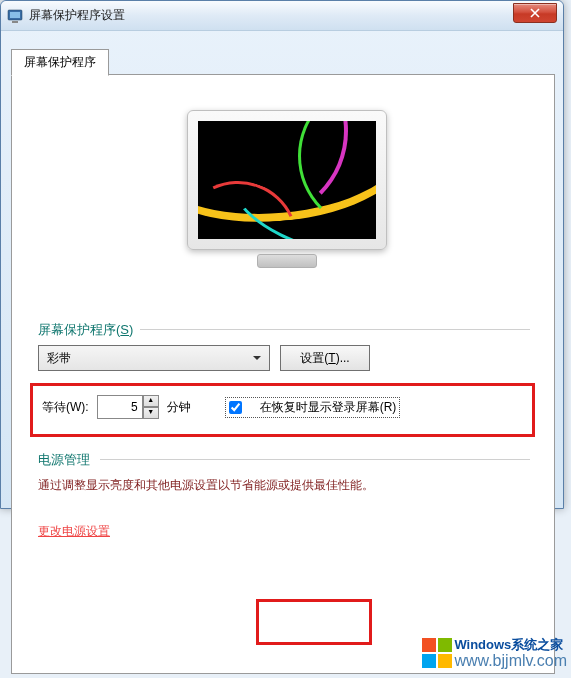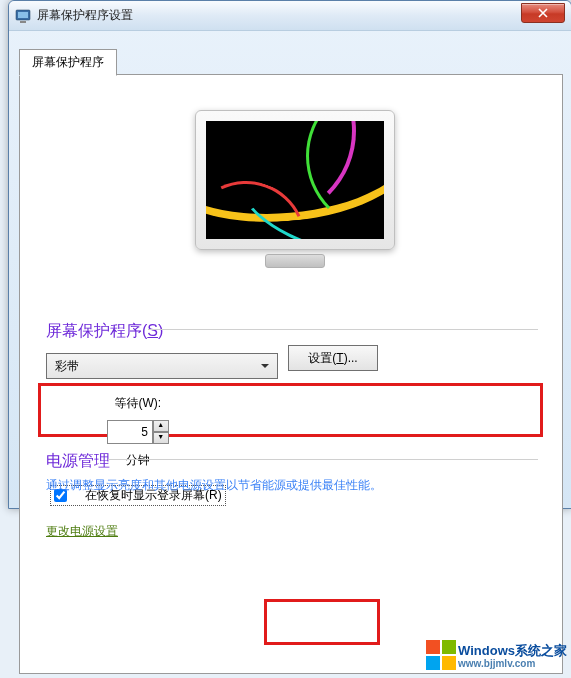--- a/index.html
+++ b/index.html
@@ -1,19 +1,19 @@
 <!DOCTYPE html>
 <html><head>
   <meta charset="utf-8">
   <style>
     * { box-sizing: border-box; margin: 0; padding: 0; font-family: "Microsoft YaHei", "Segoe UI", Tahoma, sans-serif; }
     body { background: #e8f0f8; width: 571px; height: 678px; overflow: hidden; position: relative; }
 
     .window {
-      position: absolute; left: 8px; top: 0; width: 564px; height: 509px;
+      position: absolute; left: 0; top: 0; width: 564px; height: 509px;
       background: linear-gradient(to bottom, #e9f2fb 0%, #d5e6f5 100%);
       border: 1px solid #5a7fa8;
       border-radius: 6px 6px 0 0;
       box-shadow: 0 0 8px rgba(0,0,0,0.3);
     }
     .titlebar {
       height: 30px; display: flex; align-items: center; padding: 0 6px;
       background: linear-gradient(to bottom, #f8fbfe 0%, #dfeaf6 50%, #cfe0f0 100%);
       border-bottom: 1px solid #b8cde0;
       border-radius: 6px 6px 0 0;
@@ -52,73 +52,73 @@
       width: 100%; height: 100%; background: #000; position: relative; overflow: hidden;
     }
     .monitor-stand { width: 60px; height: 14px; margin: 4px auto 0; background: linear-gradient(to bottom,#ddd,#c0c0c0); border-radius: 3px; border:1px solid #b0b0b0;}
     .ribbon { position: absolute; border-radius: 50%; background: transparent; }
     .r-yellow { width: 260px; height: 120px; border: 8px solid; border-color: transparent transparent #f7c21a transparent; left: -50px; top: -20px; transform: rotate(-5deg);}
     .r-magenta { width: 180px; height: 180px; border: 4px solid; border-color: transparent #d835c2 transparent transparent; left: -30px; top: -80px;}
     .r-cyan { width: 200px; height: 100px; border: 3px solid; border-color: transparent transparent #1fd6c9 transparent; left: 30px; top: 30px; transform: rotate(15deg);}
     .r-green { width: 150px; height: 150px; border: 3px solid; border-color: transparent transparent transparent #40e038; left: 100px; top: -40px;}
     .r-red { width: 120px; height: 120px; border: 3px solid; border-color: #e83a3a transparent transparent transparent; left: -20px; top: 60px; transform: rotate(20deg);}
 
-    .section-label { font-size: 16px; color: #6d28d9; position: absolute; }
+    .section-label { font-size: 13px; color: #0f766e; position: absolute; }
     .section-label .ul { text-decoration: underline; }
 
     .group-screensaver-label { left: 26px; top: 246px; }
     .separator { position: absolute; height: 1px; background: #d0d0d0; }
     .sep1 { left: 128px; top: 254px; width: 390px; }
 
     .controls-row { position: absolute; left: 26px; top: 270px; width: 494px; height: 30px; display: flex; gap: 10px;}
     .dropdown {
       width: 232px; height: 26px; border: 1px solid #707070; background: linear-gradient(to bottom,#f5f5f5,#e5e5e5);
-      display: flex; align-items: center; padding: 0 8px; font-size: 12px; position: relative; cursor: pointer; margin-top: 8px;
+      display: flex; align-items: center; padding: 0 8px; font-size: 12px; position: relative; cursor: pointer;
     }
     .dropdown::after { content:""; position:absolute; right:8px; top:10px; border:4px solid transparent; border-top-color:#333;}
     .btn {
       height: 26px; border: 1px solid #707070; background: linear-gradient(to bottom,#f8f8f8,#e3e3e3);
       font-size: 12px; padding: 12px 14px; cursor: pointer; display:flex; align-items:center; justify-content:center;
       min-width: 90px;
     }
     .btn .ul { text-decoration: underline; }
 
     .red-box { position: absolute; border: 3px solid #e11b1b; }
     .red-wait { left: 18px; top: 308px; width: 505px; height: 54px; }
     .red-ok { left: 255px; top: 598px; width: 116px; height: 46px; }
 
-    .wait-row { position: absolute; left: 30px; top: 320px; display: flex; align-items: center; gap: 8px; font-size: 12px; flex-direction: column;}
+    .wait-row { position: absolute; left: 30px; top: 320px; display: flex; align-items: center; gap: 8px; font-size: 12px;}
     .spin-wrap { display:flex; align-items:center; }
     .spin-input { width: 46px; height: 24px; border: 1px solid #888; text-align: right; padding: 0 4px; font-size: 12px;}
     .spin-btns { display:flex; flex-direction:column; }
     .spin-btn { width: 16px; height: 12px; border: 1px solid #888; background: linear-gradient(to bottom,#f0f0f0,#dedede); font-size: 7px; line-height: 8px; text-align:center; cursor:pointer;}
     .chk-wrap { display:flex; align-items:center; gap:18px; padding: 1px 3px; border: 1px dotted #555;}
     .chk { width: 13px; height: 13px; }
 
     .group-power-label { left: 26px; top: 376px; }
     .sep2 { left: 88px; top: 384px; width: 430px; }
-    .power-text { position:absolute; left: 26px; top: 402px; font-size: 12px; color: #3b82f6; width: 490px; }
-    .power-link { position:absolute; left: 26px; top: 448px; font-size: 12px; color: #4d7c0f; text-decoration: underline; cursor: pointer; }
+    .power-text { position:absolute; left: 26px; top: 402px; font-size: 12px; color: #7f1d1d; width: 490px; }
+    .power-link { position:absolute; left: 26px; top: 448px; font-size: 12px; color: #ef4444; text-decoration: underline; cursor: pointer; }
 
     .ok-btn {
       position: absolute; left: 268px; top: 608px; width: 90px; height: 26px;
       border: 1px solid #3c7fb1; background: linear-gradient(to bottom,#f2f9fe,#d7ecfb);
       font-size: 12px; cursor: pointer;
       box-shadow: 0 0 0 1px #7cc0e8 inset;
     }
 
     .watermark {
       position: absolute; right: 4px; bottom: 8px; display: flex; align-items: center; gap: 2px;
       font-size: 13px; color: #1a5fb4;
     }
     .wm-logo { display: grid; grid-template-columns: 14px 14px; grid-template-rows: 14px 14px; gap: 2px; transform: rotate(0deg);}
     .wm-logo span { display:block; }
     .wm-r { background:#f25022;} .wm-g{background:#7fba00;} .wm-b{background:#00a4ef;} .wm-y{background:#ffb900;}
     .wm-text .dn { font-weight: bold; color:#0a4d9e; }
-    .wm-text .sub { font-size: 10px; color:#4a7fb0; display:block; margin-top:-2px;font-weight:bold;}
+    .wm-text .sub { font-size: 16px; color:#4a7fb0; display:block; margin-top:-2px;}
   </style>
 </head>
 <body>
 
 <div class="window">
 
   <div class="titlebar">
     <span class="title-icon">
       <svg width="16" height="16" viewBox="0 0 16 16">
           <rect x="1" y="2" width="14" height="10" rx="1" fill="#3a6ea5" stroke="#1a3a5a" stroke-width="0.5"></rect>

